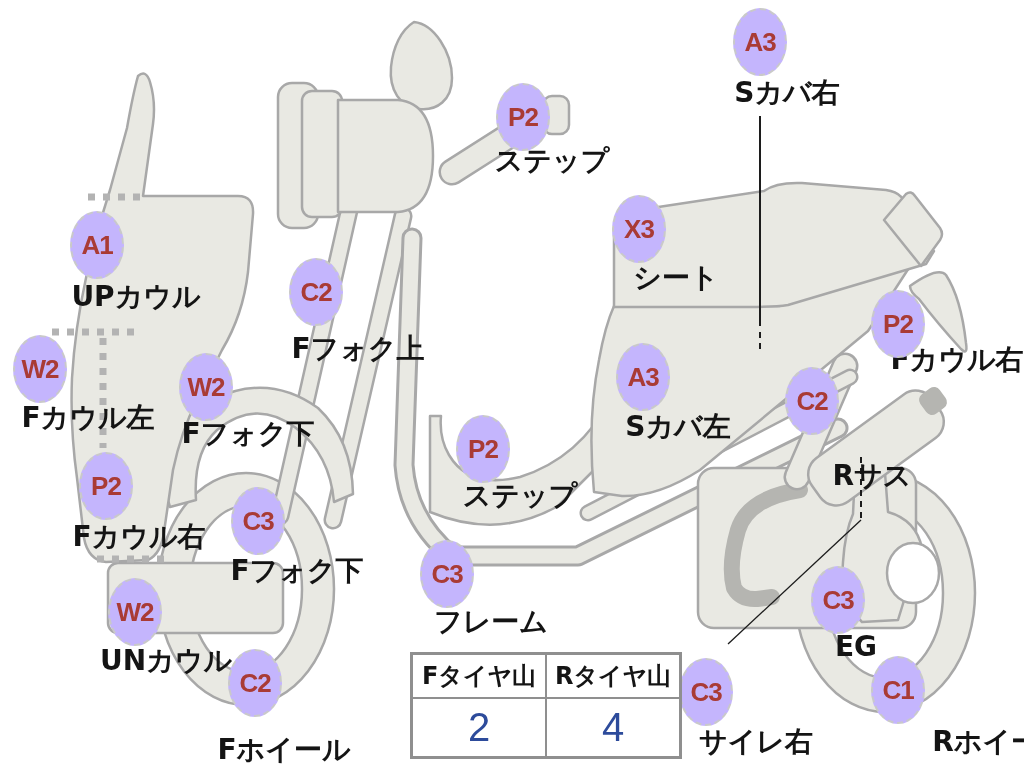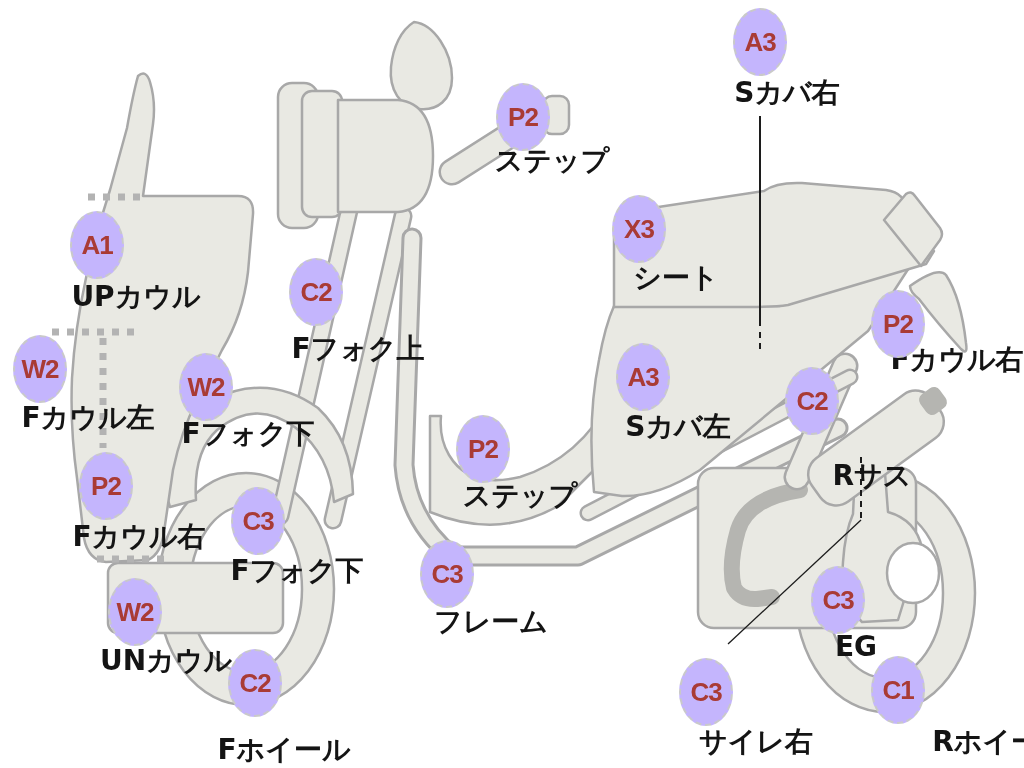--- a/index.html
+++ b/index.html
@@ -187,14 +187,28 @@
   <div class="badge" style="left: 838px; top: 600px;">C3</div>
   <div class="part-label" style="left: 856px; top: 646px;">EG</div>
 
   <div class="badge" style="left: 898px; top: 690px;">C1</div>
   <div class="part-label" style="left: 1000px; top: 742px;">Rホイール</div>
 
   <div class="badge" style="left: 706px; top: 692px;">C3</div>
   <div class="part-label" style="left: 756px; top: 742px;">サイレ右</div>
 </div>
 
+  <table id="tire-table">
+    <thead>
+        <tr id="tire-head">
+          <th>Fタイヤ山</th>
+          <th>Rタイヤ山</th>
+        </tr>
+      </thead>
+    <tbody>
+        <tr id="tire-vals">
+          <td>2</td>
+          <td>4</td>
+        </tr>
+      </tbody>
+  </table>
 
 </div>
 
 </body></html>

